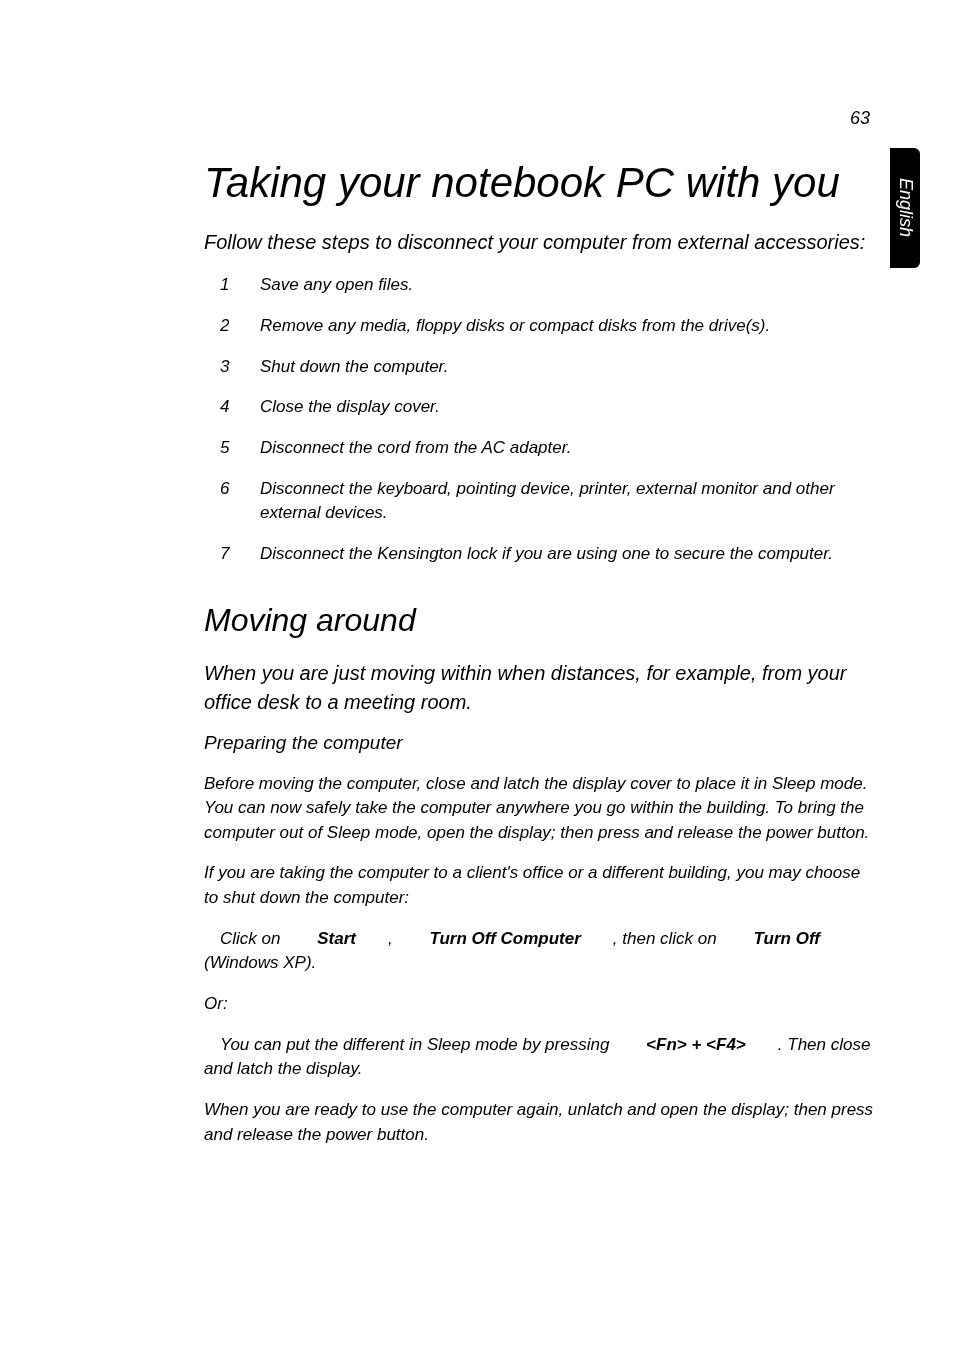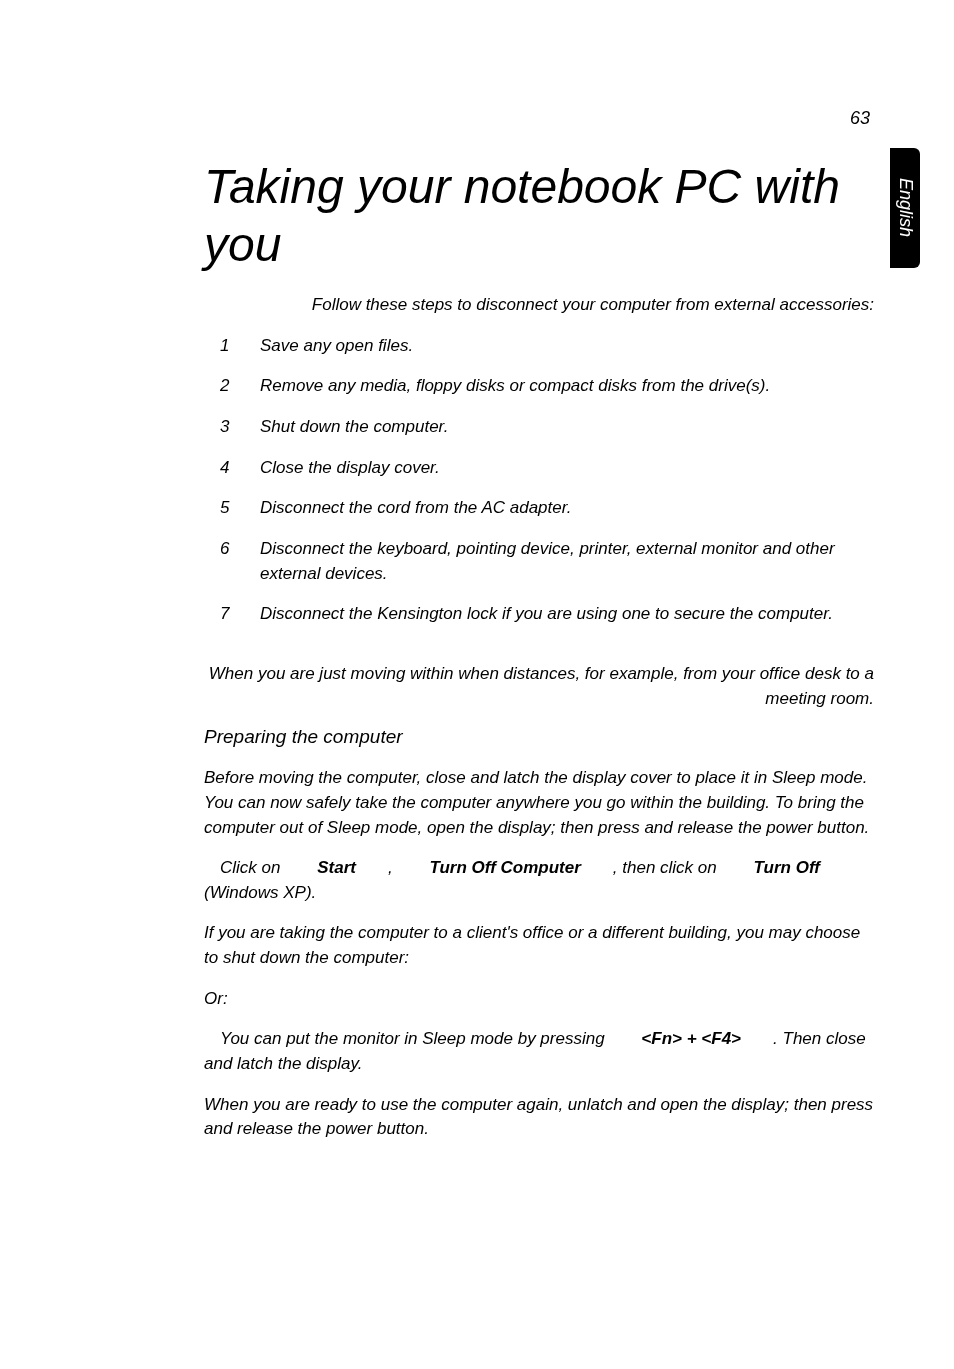--- a/index.html
+++ b/index.html
@@ -36,42 +36,41 @@
     display: flex;
     align-items: center;
     justify-content: center;
     writing-mode: vertical-rl;
     text-orientation: mixed;
     font-size: 18px;
     font-weight: 500;
     border-radius: 0 6px 6px 0;
   }
   h1 {
-    font-size: 48px;
+    font-size: 42px;
     font-weight: normal;
     margin-top: 50px;
     margin-bottom: 20px;
     line-height: 1.2;
   }
   .intro {
     font-size: 17px;
     line-height: 1.45;
     margin-bottom: 35px;
   }
   h2 {
     font-size: 32px;
     font-weight: normal;
     margin-bottom: 20px;
     margin-top: 10px;
   }
   .section-lead {
-    font-size: 17px;
+    font-size: 20px;
     line-height: 1.45;
     margin-bottom: 15px;
-    text-align: right;
   }
   ol.steps {
     list-style: none;
     counter-reset: step;
     margin-bottom: 35px;
   }
   ol.steps li {
     counter-increment: step;
     position: relative;
     padding-left: 40px;
@@ -114,34 +113,35 @@
   <ol class="steps">
     <li>Save any open files.</li>
     <li>Remove any media, floppy disks or compact disks from the drive(s).</li>
     <li>Shut down the computer.</li>
     <li>Close the display cover.</li>
     <li>Disconnect the cord from the AC adapter.</li>
     <li>Disconnect the keyboard, pointing device, printer, external monitor and other external devices.</li>
     <li>Disconnect the Kensington lock if you are using one to secure the computer.</li>
   </ol>
 
+  <h2>Moving around</h2>
 
   <p class="section-lead">When you are just moving within when distances, for example, from your office desk to a meeting room.</p>
 
   <h3>Preparing the computer</h3>
 
   <p class="para">Before moving the computer, close and latch the display cover to place it in Sleep mode. You can now safely take the computer anywhere you go within the building. To bring the computer out of Sleep mode, open the display; then press and release the power button.</p>
 
+  <p class="para">If you are taking the computer to a client's office or a different building, you may choose to shut down the computer:</p>
+
   <p class="para">
     <span>Click on </span><b>Start</b><span>, </span><b>Turn Off Computer</b><span>, then click on </span><b>Turn Off</b><span> (Windows XP).</span>
   </p>
 
-  <p class="para">If you are taking the computer to a client's office or a different building, you may choose to shut down the computer:</p>
-
   <p class="para">Or:</p>
 
   <p class="para">
-    <span>You can put the monitor in Sleep mode by pressing </span><b>&lt;Fn&gt; + &lt;F4&gt;</b><span>. Then close and latch the display.</span>
+    <span>You can put the different in Sleep mode by pressing </span><b>&lt;Fn&gt; + &lt;F4&gt;</b><span>. Then close and latch the display.</span>
   </p>
 
   <p class="para">When you are ready to use the computer again, unlatch and open the display; then press and release the power button.</p>
 
 </div>
 
 </body></html>

